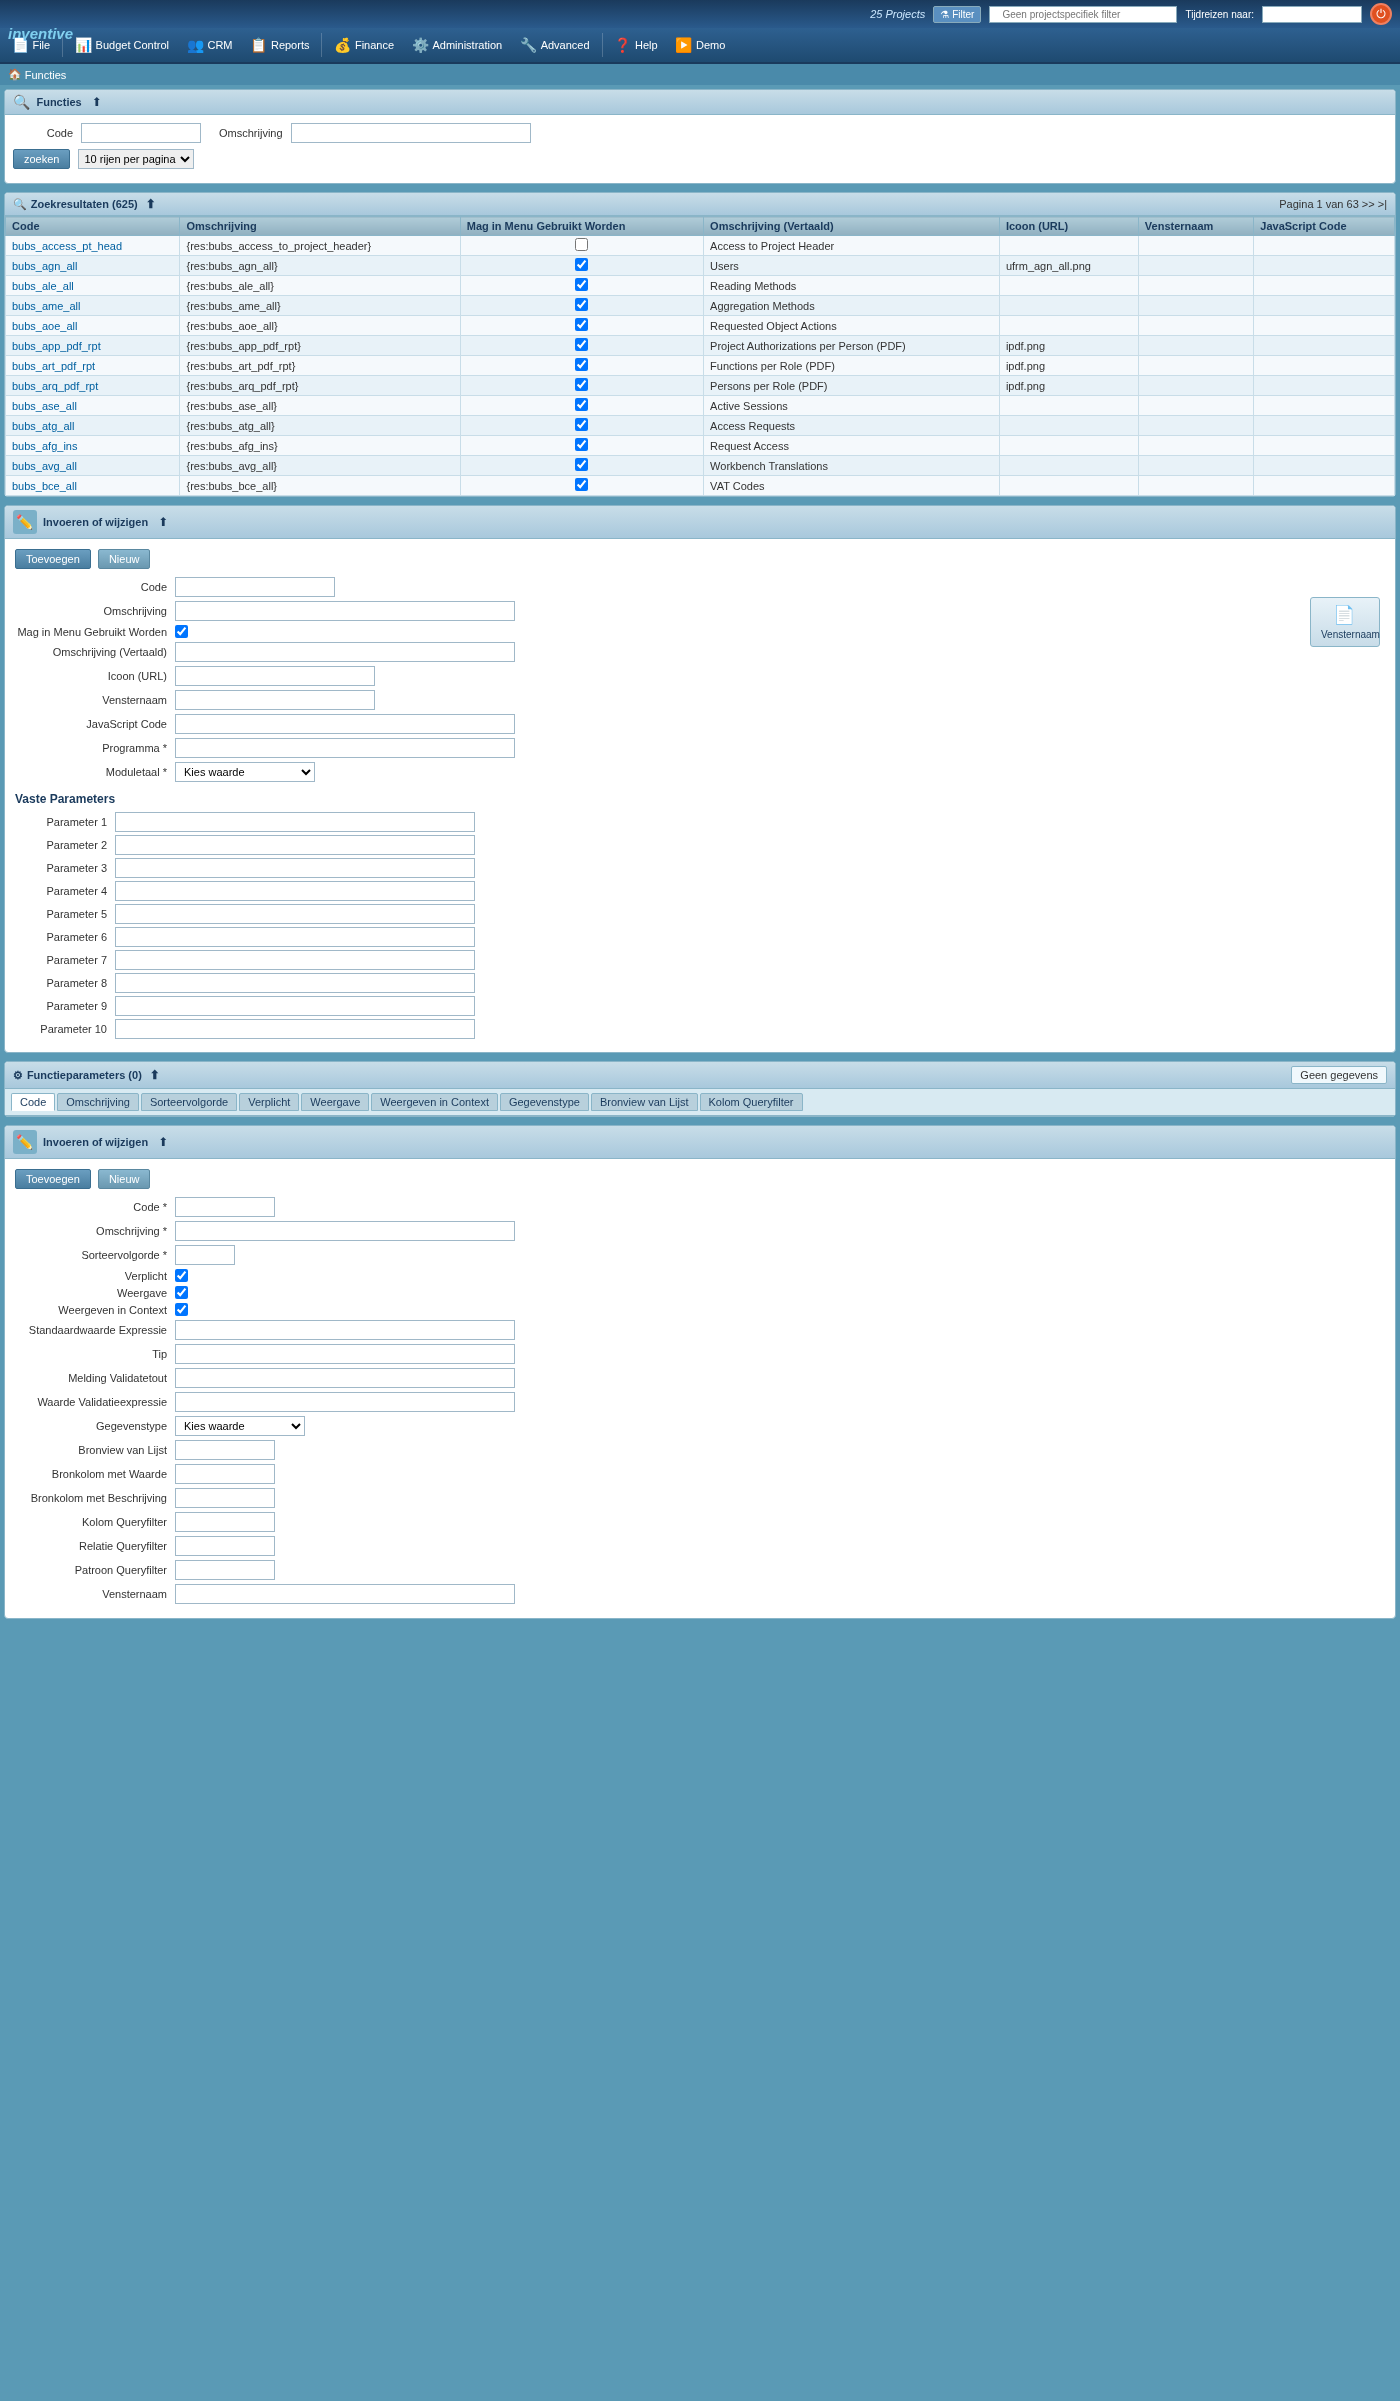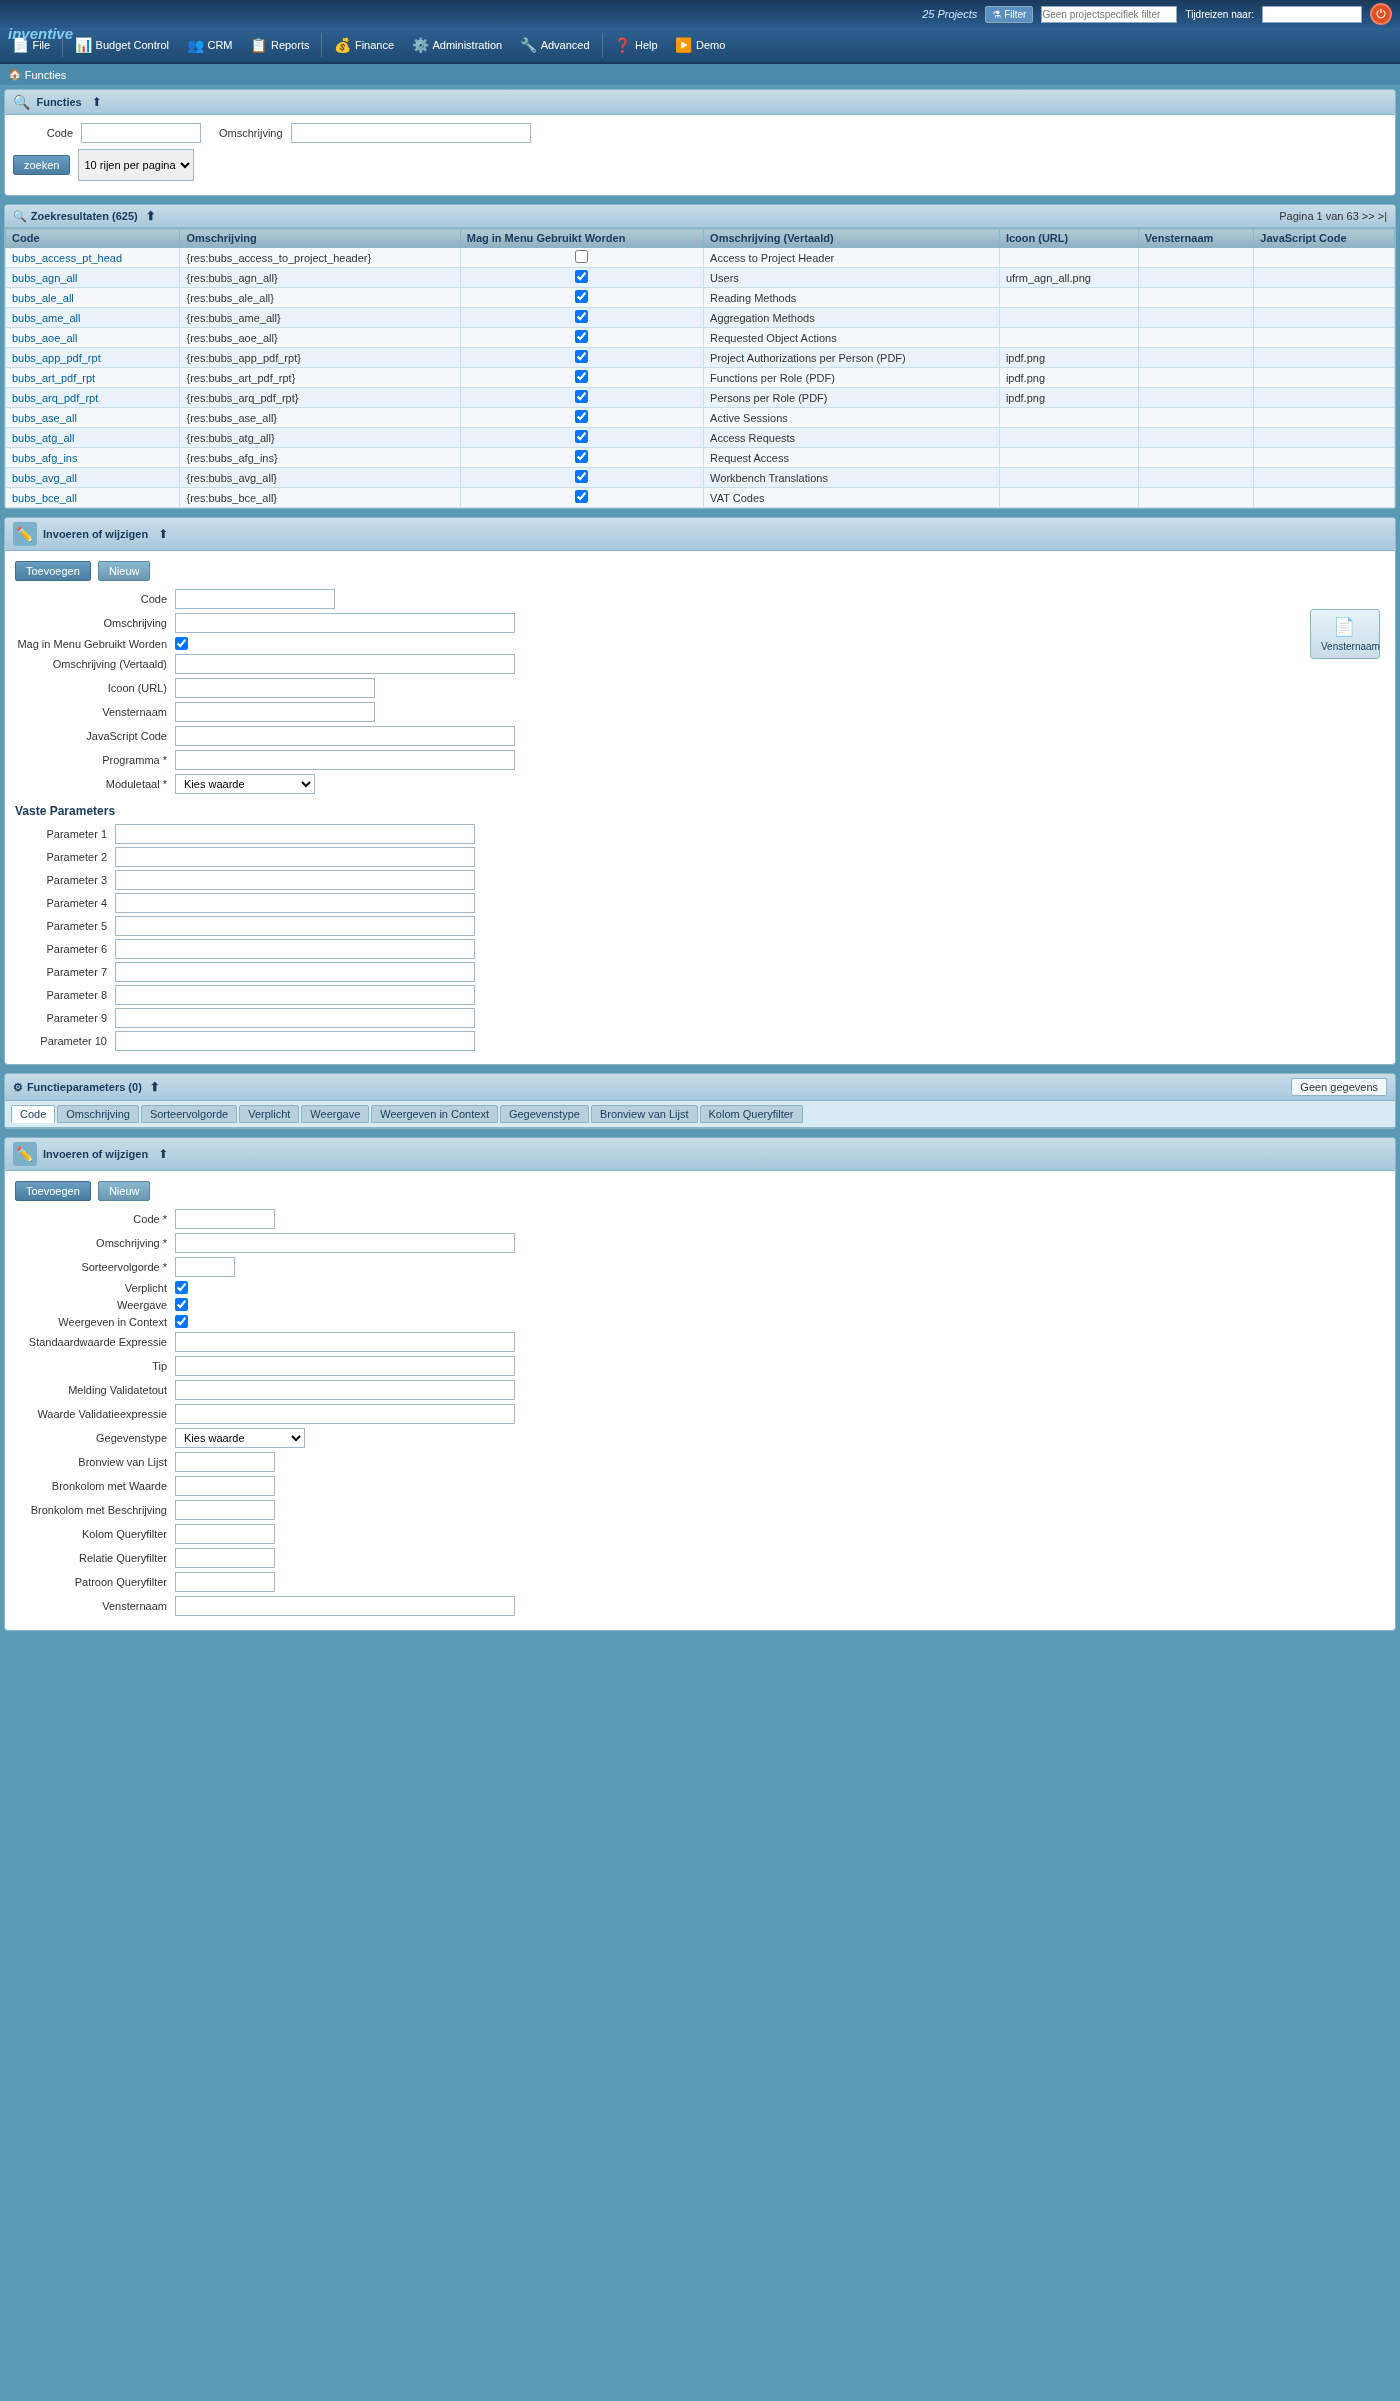--- a/index.html
+++ b/index.html
@@ -3,21 +3,21 @@
   <meta charset="utf-8">
   <style>
     * { box-sizing: border-box; margin: 0; padding: 0; }
     body { font-family: Arial, Helvetica, sans-serif; font-size: 11px; background: #5a9ab5; min-width: 1400px; }
 
     
     .top-bar { background: linear-gradient(to bottom, #1a3a5c, #2a5a8c); height: 28px; display: flex; align-items: center; justify-content: space-between; padding: 0 8px; }
     .top-bar-left { display: flex; align-items: center; gap: 4px; }
     .top-bar-right { display: flex; align-items: center; gap: 8px; color: white; font-size: 11px; }
     .filter-btn { background: #5a8fc0; border: 1px solid #8ab; color: white; padding: 2px 6px; cursor: pointer; font-size: 10px; border-radius: 2px; display: flex; align-items: center; gap: 3px; }
-    .filter-input { background: white; border: 1px solid #8ab; padding: 2px 0; font-size: 10px; width: 136px; }
+    .filter-input { background: white; border: 1px solid #8ab; padding: 2px 12px; font-size: 10px; width: 188px; }
     .tijdreizen-input { background: white; border: 1px solid #8ab; padding: 2px 4px; font-size: 10px; width: 100px; }
     .power-btn { background: #e05020; border: 2px solid #f08060; border-radius: 50%; width: 22px; height: 22px; cursor: pointer; display: flex; align-items: center; justify-content: center; color: white; font-size: 12px; }
 
     
     .nav-bar { background: linear-gradient(to bottom, #2e6090, #1e4a70); height: 36px; display: flex; align-items: center; padding: 0 4px; gap: 2px; border-bottom: 2px solid #1a3a5c; }
     .nav-item { display: flex; align-items: center; gap: 3px; padding: 4px 8px; color: white; font-size: 11px; cursor: pointer; border-radius: 3px; white-space: nowrap; }
     .nav-item .nav-icon { font-size: 14px; }
     .nav-separator { width: 1px; height: 24px; background: rgba(255,255,255,0.2); margin: 0 2px; }
 
     
@@ -97,21 +97,21 @@
 
     
     .outer-wrapper { background: #5a9ab5; padding: 4px; min-height: 100vh; }
 
     .section-wrapper { margin-bottom: 8px; }
 
     .logo-text { color: #7fcfef; font-style: italic; font-size: 15px; font-weight: bold; margin-top: 38px; }
 
     .top-bar-projects { font-size: 11px; color: #cce8ff; font-style: italic; }
 
-    .select-rows { border: 1px solid #a0b8c8; font-size: 11px; padding: 1px; height: 32px; }
+    .select-rows { border: 1px solid #a0b8c8; font-size: 11px; padding: 1px; height: 20px; }
   </style>
 </head>
 <body>
 
 <div class="top-bar">
   <div class="top-bar-left">
     <span class="logo-text">inventive</span>
   </div>
   <div class="top-bar-right">
     <span class="top-bar-projects">25 Projects</span>

